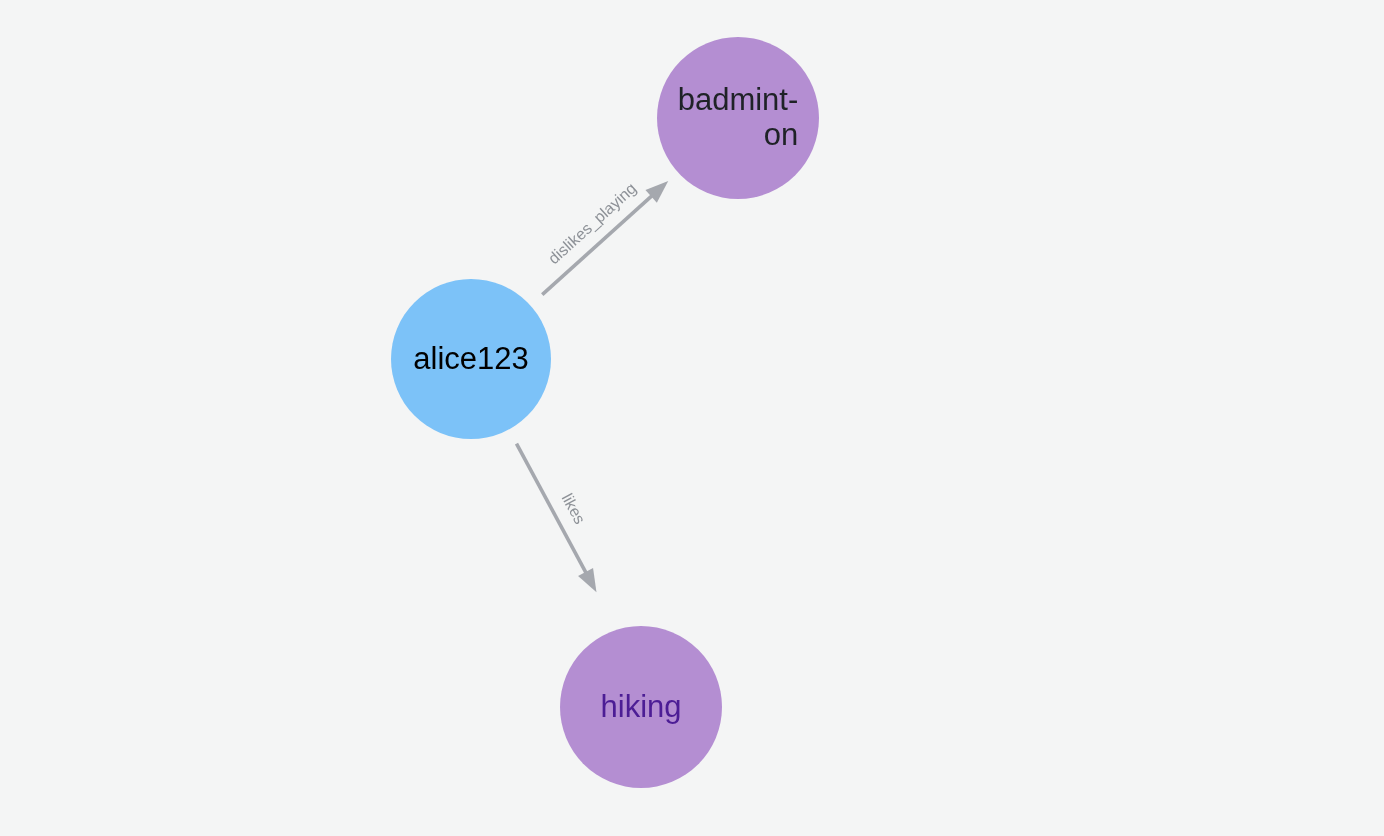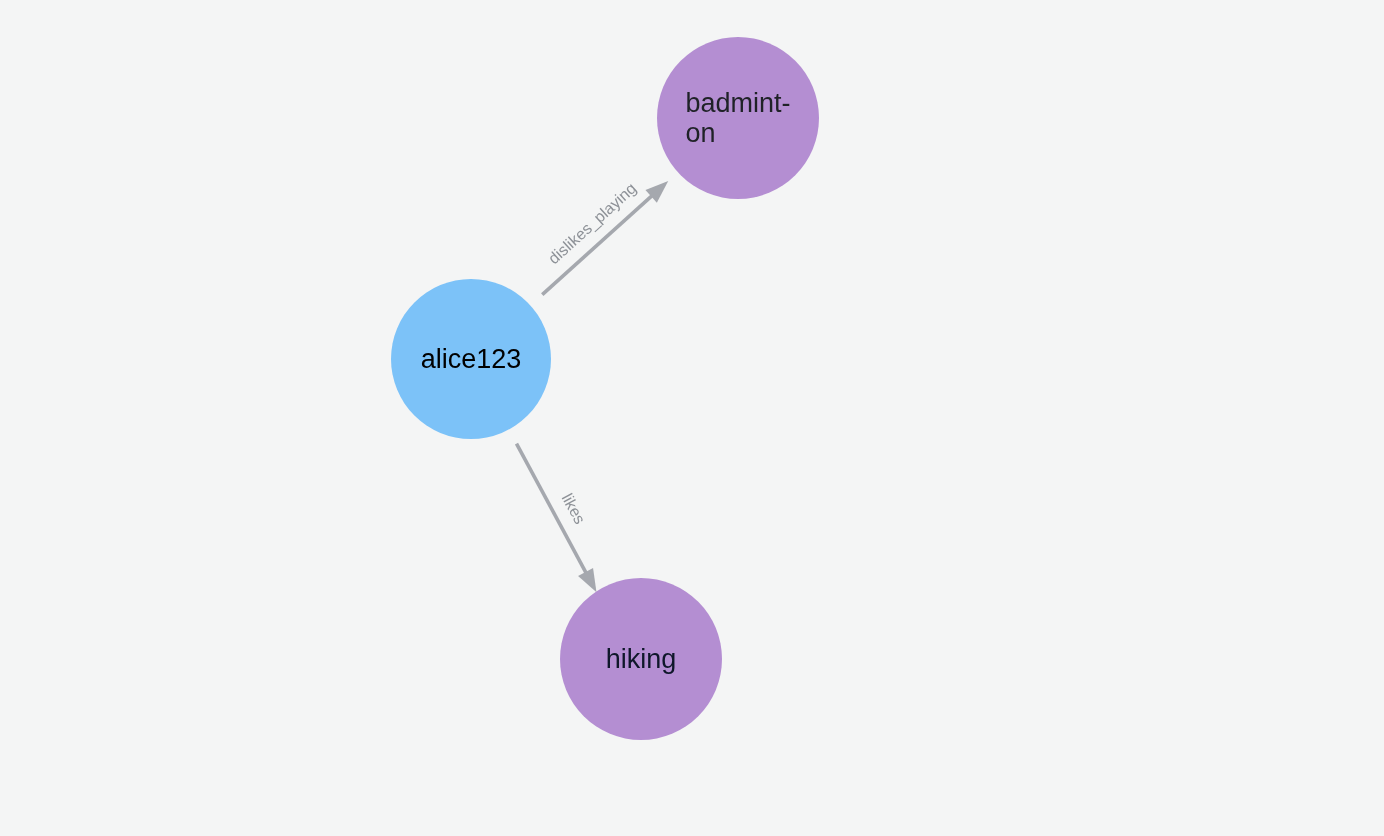--- a/index.html
+++ b/index.html
@@ -23,22 +23,22 @@
     font-family: "Liberation Sans", sans-serif;
     font-size: 16px;
     text-anchor: middle;
   }
   .node {
     position: absolute;
     border-radius: 50%;
     display: flex;
     align-items: center;
     justify-content: center;
-    text-align: left;
-    font-size: 27px;
+    text-align: right;
+    font-size: 31px;
     line-height: 1.12;
     white-space: pre-line;
     user-select: none;
   }
 </style>
 </head>
 <body>
 
 <div class="stage" id="stage" style="width: 1384px; height: 836px; background: rgb(244, 245, 245);">
 
@@ -56,18 +56,18 @@
   </svg>
 
   <div class="layer" id="node-layer">
     <div class="node" style="left: 391px; top: 279px; width: 160px; height: 160px; background: rgb(124, 194, 248); color: #000000;">
       <span class="caption">alice123</span>
     </div>
     <div class="node" style="left: 657px; top: 37px; width: 162px; height: 162px; background: rgb(180, 142, 210); color: rgb(31, 34, 39);">
       <span class="caption">badmint-
 on</span>
     </div>
-    <div class="node" style="left: 560px; top: 578px; width: 162px; height: 162px; background: rgb(180, 142, 210); color: #0f172a;">
+    <div class="node" style="left: 560px; top: 626px; width: 162px; height: 162px; background: rgb(180, 142, 210); color: #4c1d95;">
       <span class="caption">hiking</span>
     </div>
   </div>
 
 </div>
 
 </body></html>

